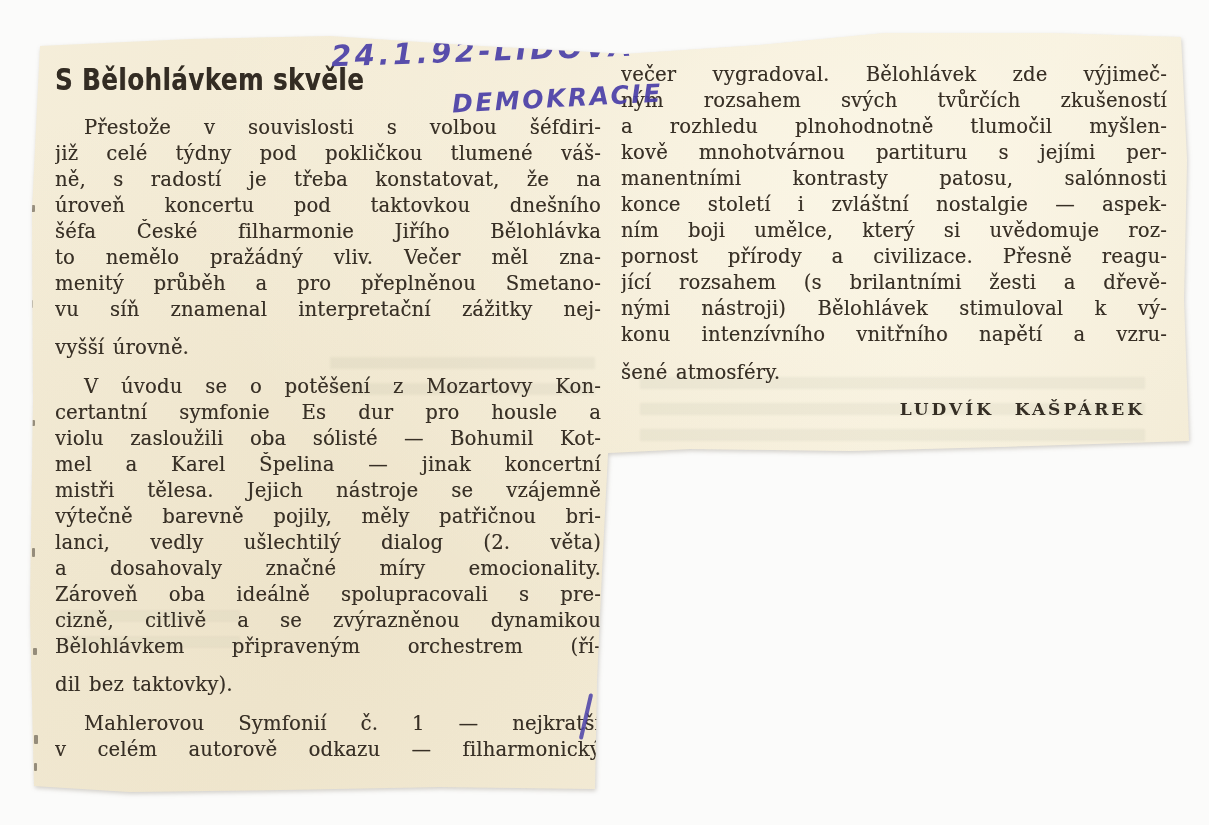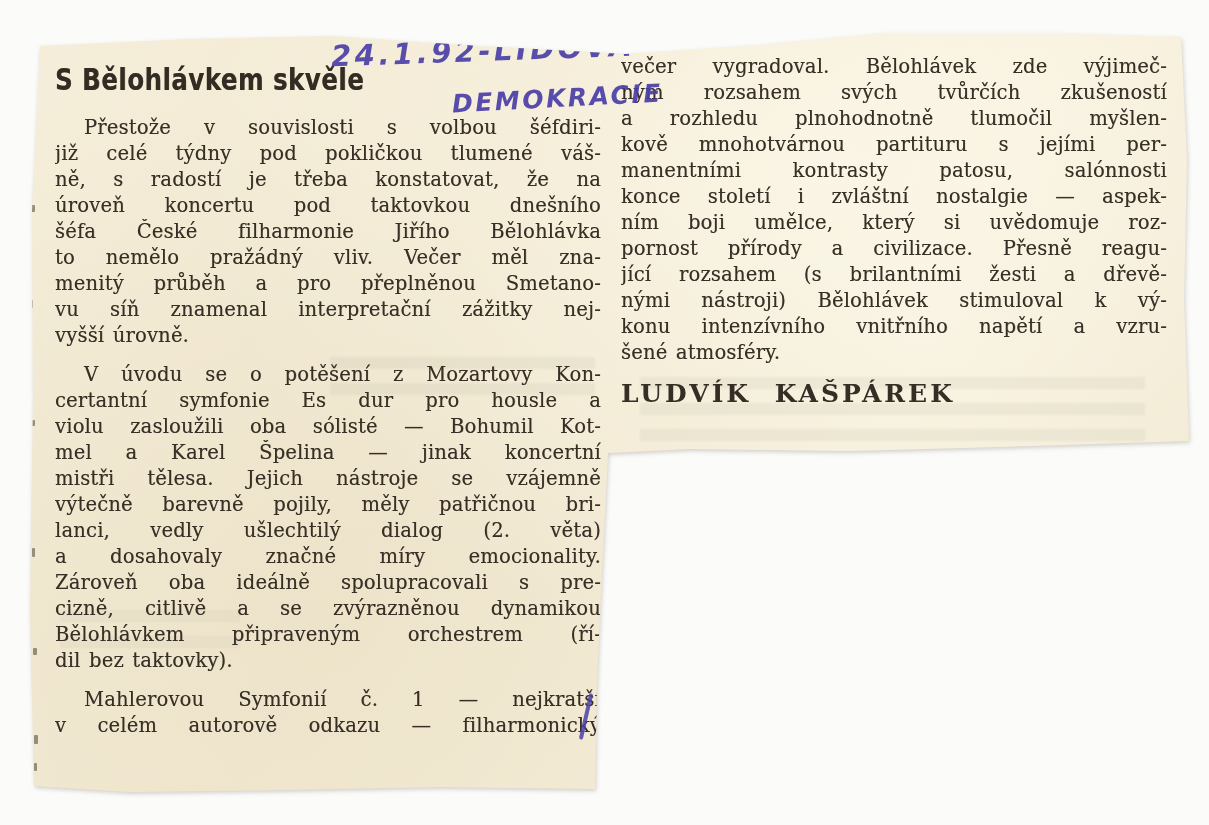--- a/index.html
+++ b/index.html
@@ -29,21 +29,21 @@
       1187px 160px, 1184px 300px, 1189px 441px,
       1030px 446px, 850px 451px, 690px 449px, 608px 453px,
       602px 570px, 597px 680px, 595px 789px,
       440px 787px, 280px 790px, 130px 792px, 34px 786px,
       30px 610px, 33px 400px, 32px 210px
     );
   }
 
   .col { position: absolute; color: #372f25; font-size: 19.5px; }
   .col-1 { left: 55px; top: 56px; width: 546px; }
-  .col-2 { left: 621px; top: 54px; width: 546px; }
+  .col-2 { left: 621px; top: 62px; width: 546px; }
 
   .headline {
     font-family: "DejaVu Sans", sans-serif;
     font-weight: bold;
     font-size: 30px;
     color: #332c23;
     letter-spacing: 0.5px;
     white-space: nowrap;
     transform: scaleX(0.82);
     transform-origin: left center;
@@ -53,28 +53,29 @@
 
   .para { margin-bottom: 13px; }
   .line {
     height: 26px; line-height: 26px;
     text-align: justify; text-align-last: justify;
     overflow: hidden;
     letter-spacing: 0.2px;
     word-spacing: 2px;
     text-shadow: 0.3px 0.3px 0 rgba(55,47,37,0.45);
   }
-  .line.last { text-align-last: left; }
+  .line.last { text-align-last: left; margin-top: 12px; }
   .line.indent { text-indent: 29px; }
 
   .byline {
     margin-top: 5px;
+    text-align: right;
     padding-right: 22px;
     font-weight: bold;
-    font-size: 25px;
+    font-size: 17px;
     letter-spacing: 3px;
     word-spacing: 12px;
     color: #352e24;
     white-space: nowrap;
   }
 
   .handwriting {
     position: absolute;
     font-family: "DejaVu Sans", sans-serif;
     font-style: italic;

